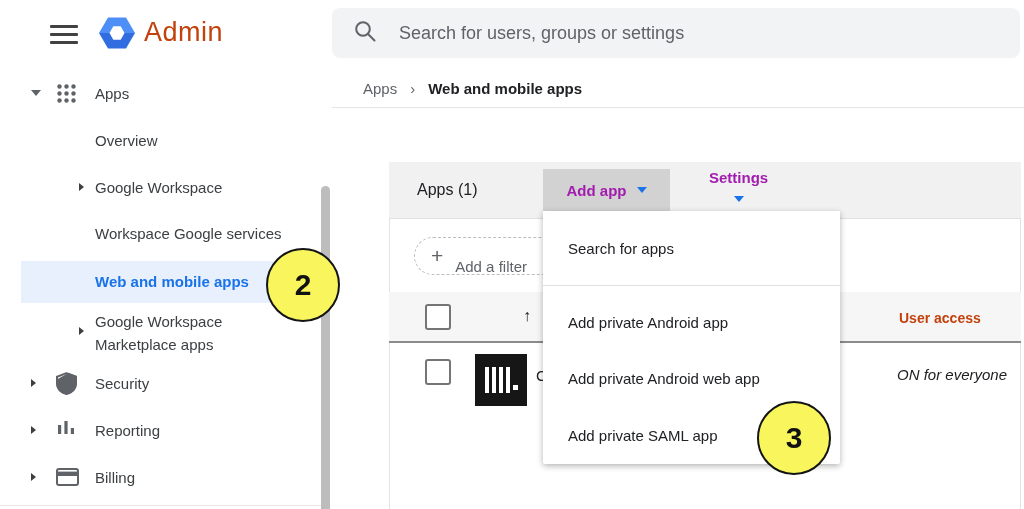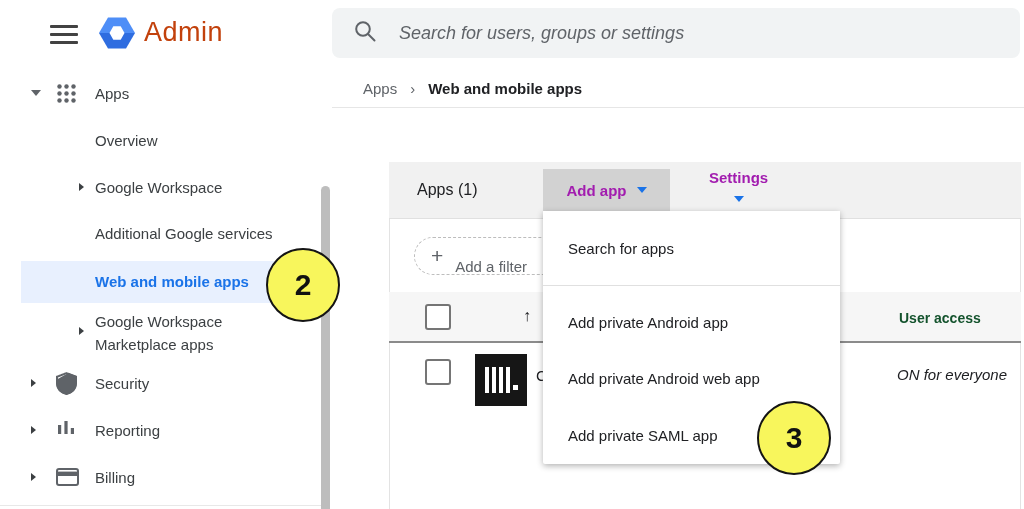--- a/index.html
+++ b/index.html
@@ -9,21 +9,21 @@
   .abs { position:absolute; }
 
   
   .hamburger { left:50px; top:25px; width:28px; cursor:pointer; }
   .hamburger span { display:block; height:3px; background:#424242; margin-bottom:5px; border-radius:1px; }
   .logo { left:97px; top:13px; }
   .brand { left:144px; top:17px; font-size:27px; color:#c2410c; letter-spacing:.5px; }
 
   .searchbar { left:332px; top:8px; width:688px; height:50px; background:#f1f3f4;
                border-radius:8px; display:flex; align-items:center; padding-left:22px; }
-  .search-ph { font-size:18px; color:#5f6368; margin-left:22px;font-style:italic; }
+  .search-ph { font-size:18px; color:#5f6368; margin-left:22px; }
 
   .breadcrumb { left:363px; top:80px; display:flex; align-items:center; font-size:15px; }
   .bc-parent { color:#5f6368; }
   .bc-sep { color:#5f6368; margin:0 13px; font-size:15px; }
   .bc-current { color:#202124; font-weight:bold; }
   .bc-divider { left:332px; top:107px; width:692px; height:1px; background:#e6e6e6; }
 
   
   .side-label { font-size:15px; color:#3c4043; }
   .caret-down { width:0; height:0; border-left:5px solid transparent;
@@ -74,21 +74,21 @@
   .chip-plus { font-size:21px; color:#5f6368; }
   .chip-label { font-size:15px; white-space:nowrap;margin-top:21px; }
 
   .header-row { left:389px; top:292px; width:632px; height:51px; background:#f6f6f6;
                 border-bottom:2px solid #8b8b8b; }
   .checkbox { width:26px; height:26px; border:2px solid #757575; border-radius:3px;
               background:#fff; cursor:pointer; }
   .cb-header { left:425px; top:304px; }
   .col-name { left:478px; top:326px; font-size:14px; font-weight:bold; color:#202124;margin-top:34px; }
   .sort-arrow { left:523px; top:307px; font-size:16px; color:#202124; }
-  .col-access { left:899px; top:310px; font-size:14px; font-weight:600; color:#14532d; }
+  .col-access { left:899px; top:310px; font-size:14px; font-weight:600; color:#c2410c; }
 
   .cb-row { left:425px; top:359px; }
   .app-icon { left:475px; top:354px; width:52px; height:52px; background:#161616;
               display:flex; align-items:center; justify-content:center; }
   .app-name { left:536px; top:367px; font-size:15px; color:#202124; }
   .row-access { left:897px; top:366px; font-size:15px; color:#202124;font-style:italic; }
 
   
   .dropdown { left:543px; top:211px; width:297px; height:253px; background:#fff;
               box-shadow:0 2px 6px rgba(0,0,0,.3); border-radius:0 0 2px 2px; z-index:10; }
@@ -157,21 +157,21 @@
       <circle cx="17.5" cy="17.5" r="2.2"></circle>
   </svg>
 </div>
 <div class="abs side-label row-apps-label">Apps</div>
 
 <div class="abs side-label row-overview">Overview</div>
 
 <div class="abs caret-right row-gw-caret"></div>
 <div class="abs side-label row-gw">Google Workspace</div>
 
-<div class="abs side-label row-ags">Additional Google services</div>
+<div class="abs side-label row-ags">Workspace Google services</div>
 
 <div class="abs sel-highlight"></div>
 <div class="abs side-label row-wma">Web and mobile apps</div>
 
 <div class="abs caret-right row-mkt-caret"></div>
 <div class="abs side-label row-mkt">
   <div>Google Workspace</div>
   <div>Marketplace apps</div>
 </div>
 

